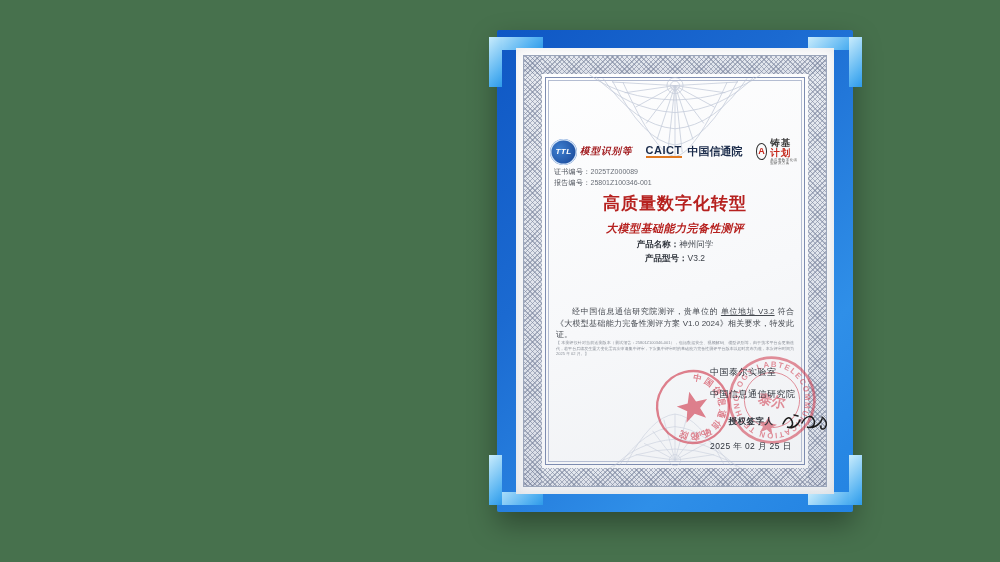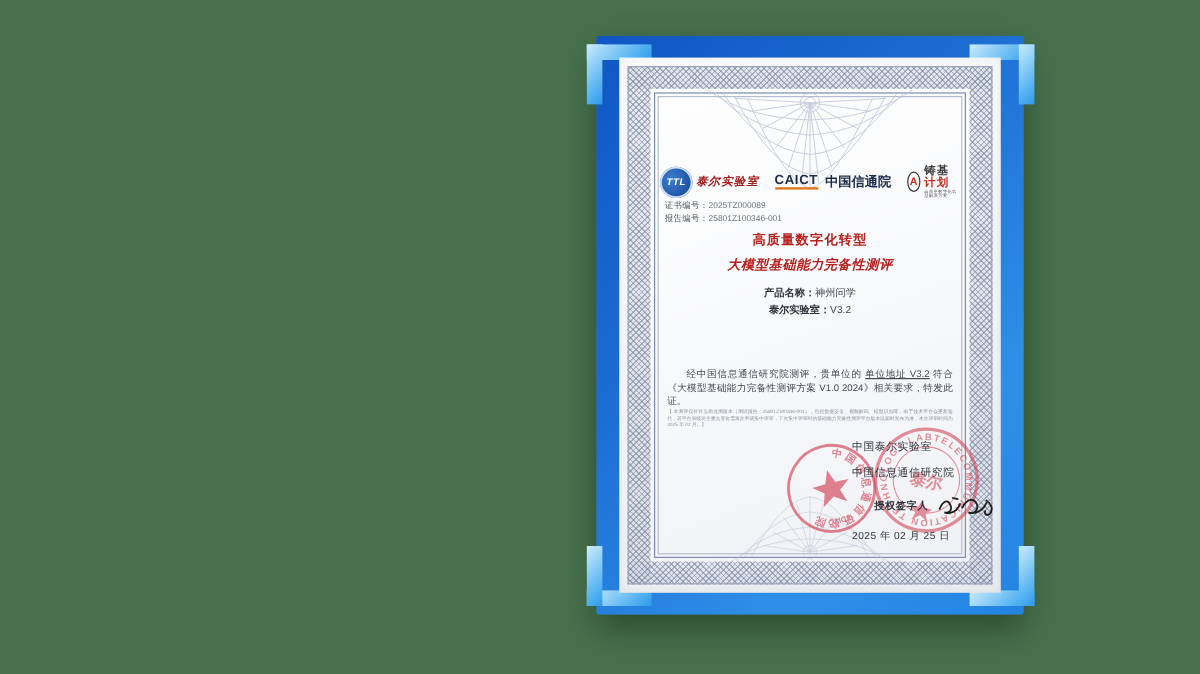--- a/index.html
+++ b/index.html
@@ -73,21 +73,21 @@
   .zj-mark{color:#c5281c;font-size:9px;font-weight:900;line-height:1;}
   .zj-text{display:flex;flex-direction:column;line-height:1;}
   .zj-names{font-size:9.5px;font-weight:900;letter-spacing:1px;}
   .zj-dark{color:#3c3c3c;} .zj-red{color:#c5281c;text-align:center;}
   .zj-tagline{font-size:3.5px;color:#555;margin-top:1.5px;letter-spacing:.4px;}
 
   .numbers{position:absolute;left:4px;top:84px;font-size:7px;line-height:11px;color:#6a6f78;}
   .numbers b{font-weight:normal;color:#4c515a;letter-spacing:.3px;}
 
   .titles{position:absolute;left:0;right:0;top:110px;text-align:center;color:#b6211f;font-weight:bold;}
-  .title1{font-size:11px;letter-spacing:1px;}
+  .title1{font-size:17px;letter-spacing:1px;}
   .title2{font-size:11px;letter-spacing:.5px;margin-top:6px;font-style:italic;}
 
   .fields{position:absolute;left:0;right:0;top:156px;text-align:center;font-size:8.5px;line-height:13.5px;color:#3d424a;}
   .fields b{color:#2f343c;}
 
   .para{position:absolute;left:6px;right:6px;top:224px;font-size:8px;line-height:11.5px;
     color:#44484f;text-align:justify;text-indent:2em;}
   .para .u{text-decoration:underline;text-underline-offset:1px;}
 
   .footnote{position:absolute;left:6px;right:6px;top:258px;font-size:4px;line-height:5.5px;
@@ -178,21 +178,21 @@
         <line x1="100" y1="14" x2="156" y2="22"></line>
         <circle cx="100" cy="14" r="8"></circle>
       </g>
     </svg>
 
     <div class="content">
 
       <div class="logo-row">
         <div class="logo">
           <span class="ttl-ellipse">TTL</span>
-          <span class="ttl-name">泰尔实验室</span>
+          <span class="ttl-name">模型识别等</span>
         </div>
         <div class="logo">
           <span class="caict-abbr">CAICT</span>
           <span class="caict-name">中国信通院</span>
         </div>
         <div class="zj">
           <span class="zj-circle">
               <span class="zj-mark">A</span>
             </span>
           <span class="zj-text">
@@ -209,21 +209,21 @@
         <div><b>报告编号：</b><span>25801Z100346-001</span></div>
       </div>
 
       <div class="titles">
         <div class="title1">高质量数字化转型</div>
         <div class="title2">大模型基础能力完备性测评</div>
       </div>
 
       <div class="fields">
         <div><b>产品名称：</b><span>神州问学</span></div>
-        <div><b>泰尔实验室：</b><span>V3.2</span></div>
+        <div><b>产品型号：</b><span>V3.2</span></div>
       </div>
 
       <div class="para">
         <span>经中国信息通信研究院测评，贵单位的 </span><span class="u">单位地址 V3.2</span><span> 符合 《大模型基础能力完备性测评方案 V1.0 2024》相关要求，特发此证。</span>
       </div>
 
       <div class="footnote">【 本测评仅针对当前送测版本（测试报告：25801Z100346-001），包括数据安全、视频解码、模型识别等，由于技术平台会更新迭代，若平台后续发生重大变化需再次申请集中评审，下次集中评审时的基础能力完备性测评平台版本以届时发布为准，本次评审时间为 2025 年 02 月。】</div>
 
       <div class="stampzone">
         <svg class="stamp stamp-left" width="78" height="78" viewBox="0 0 100 100">

